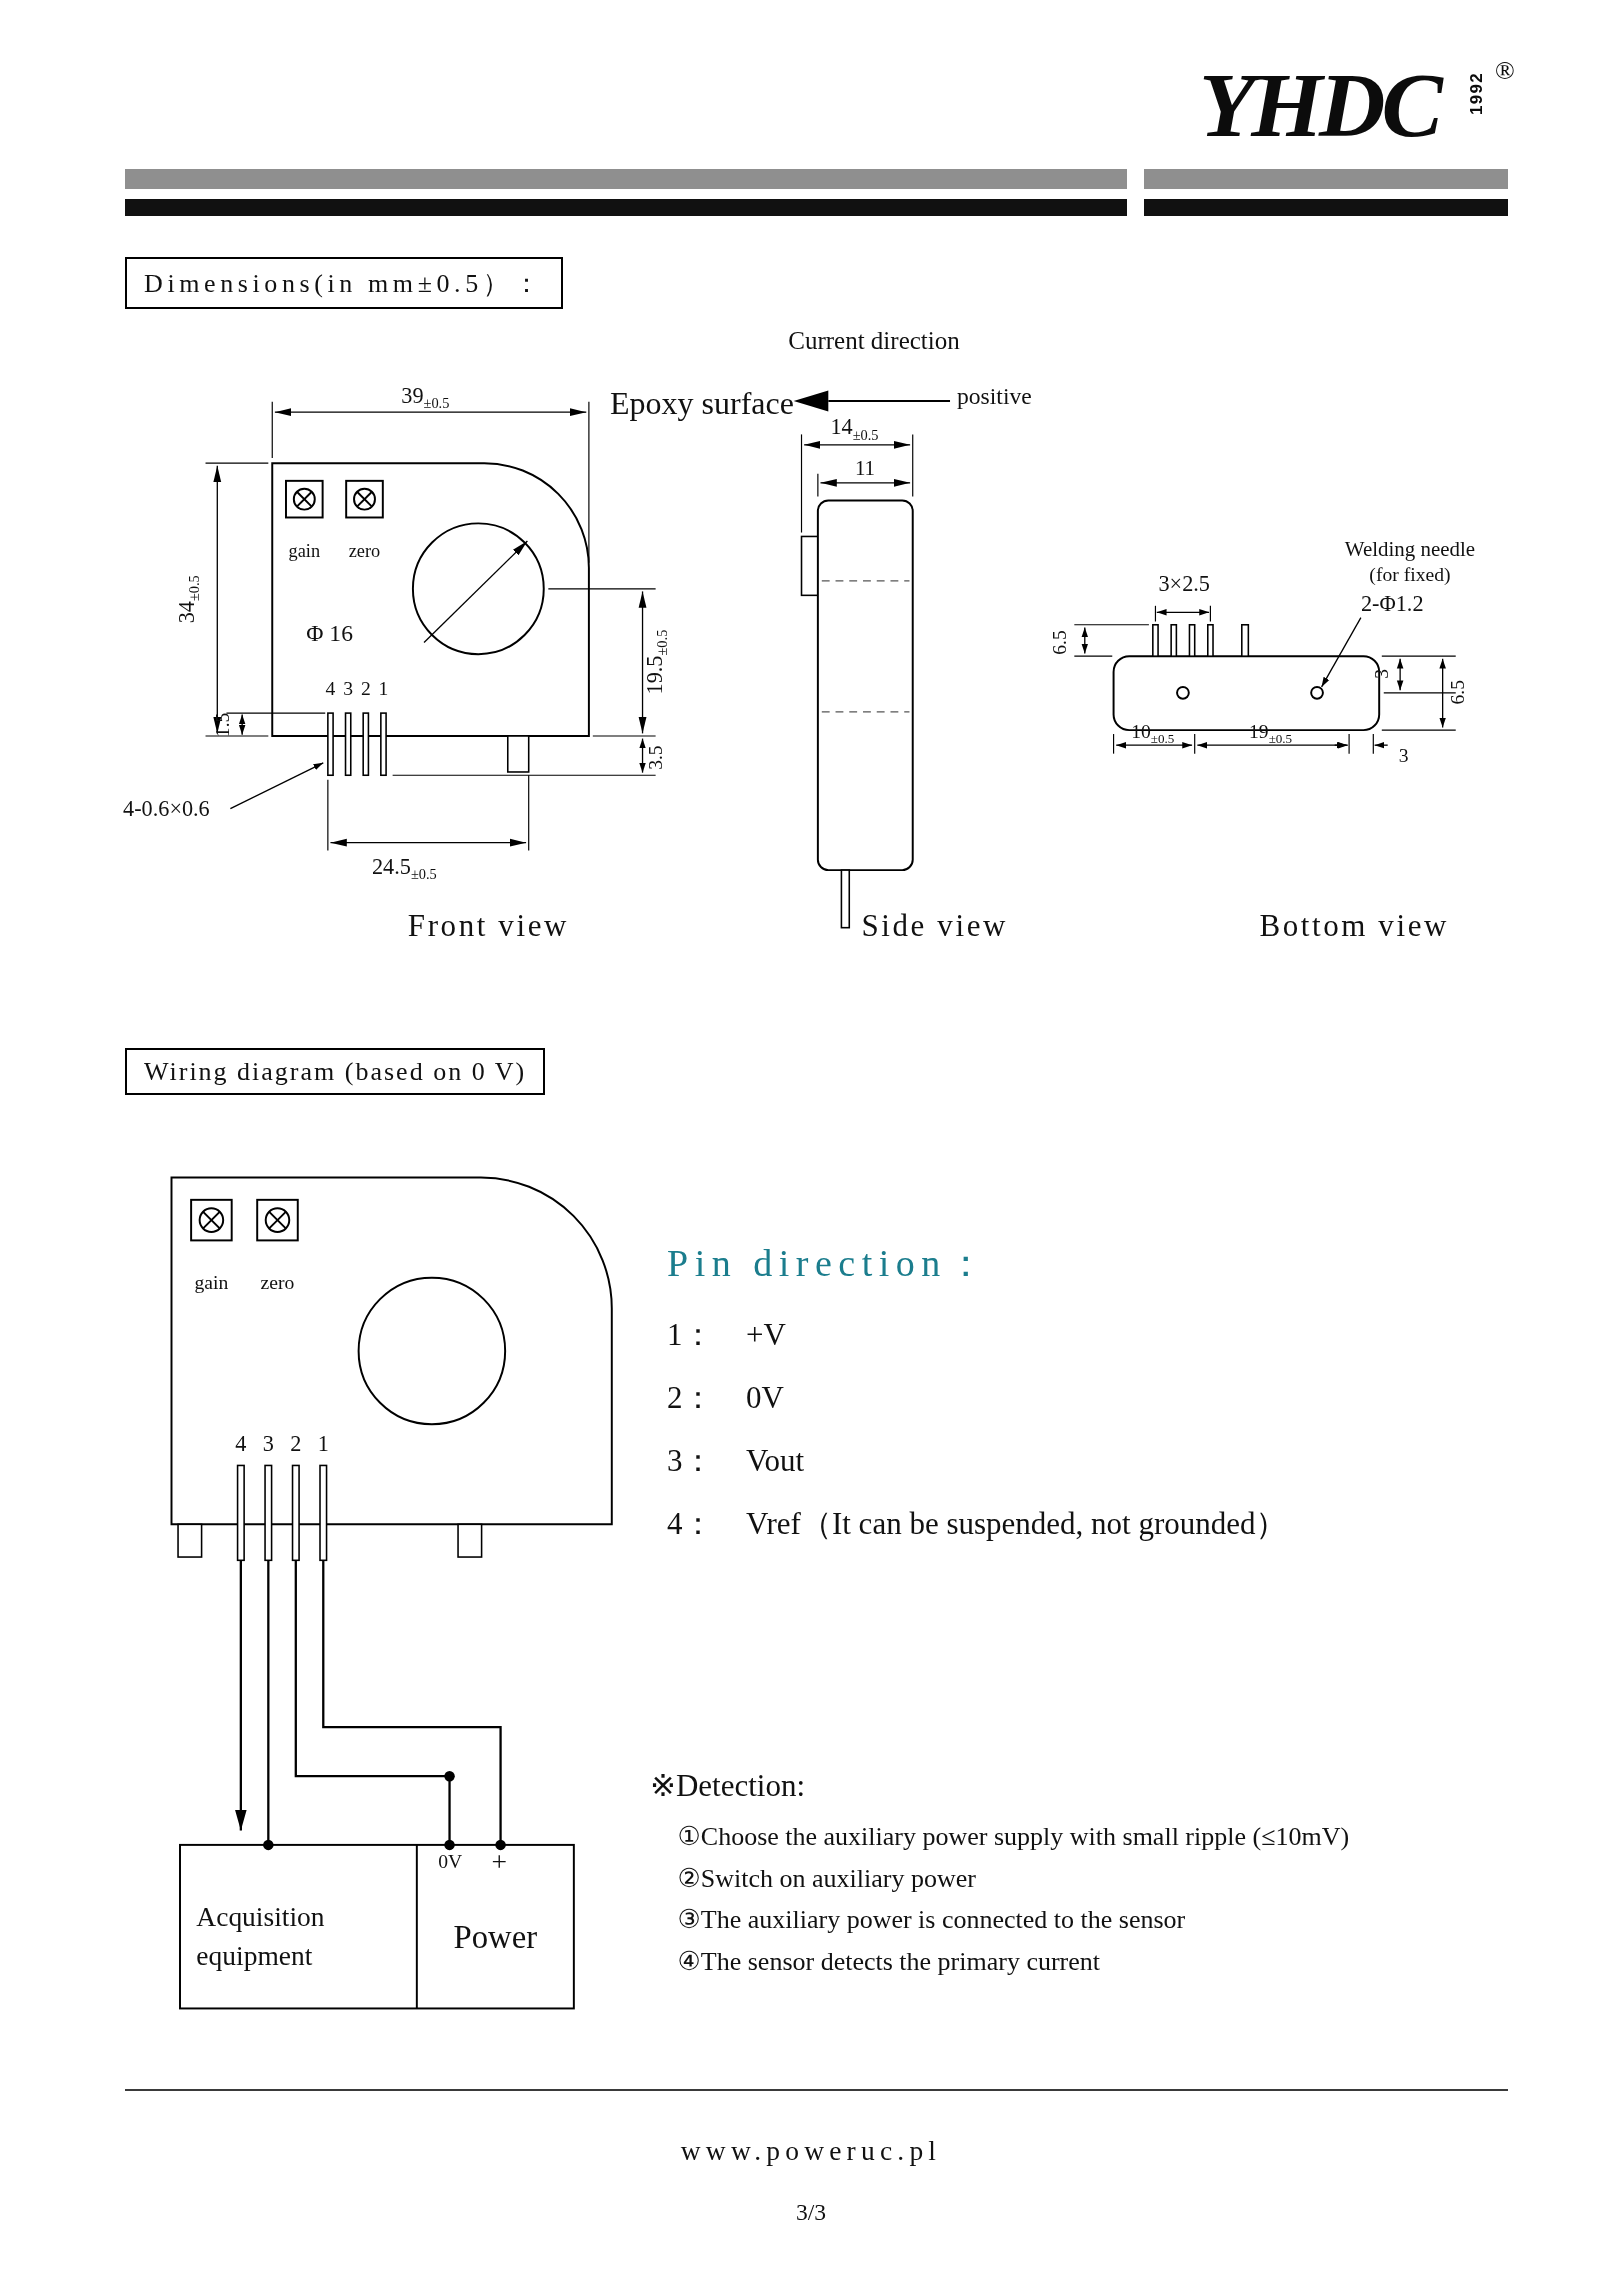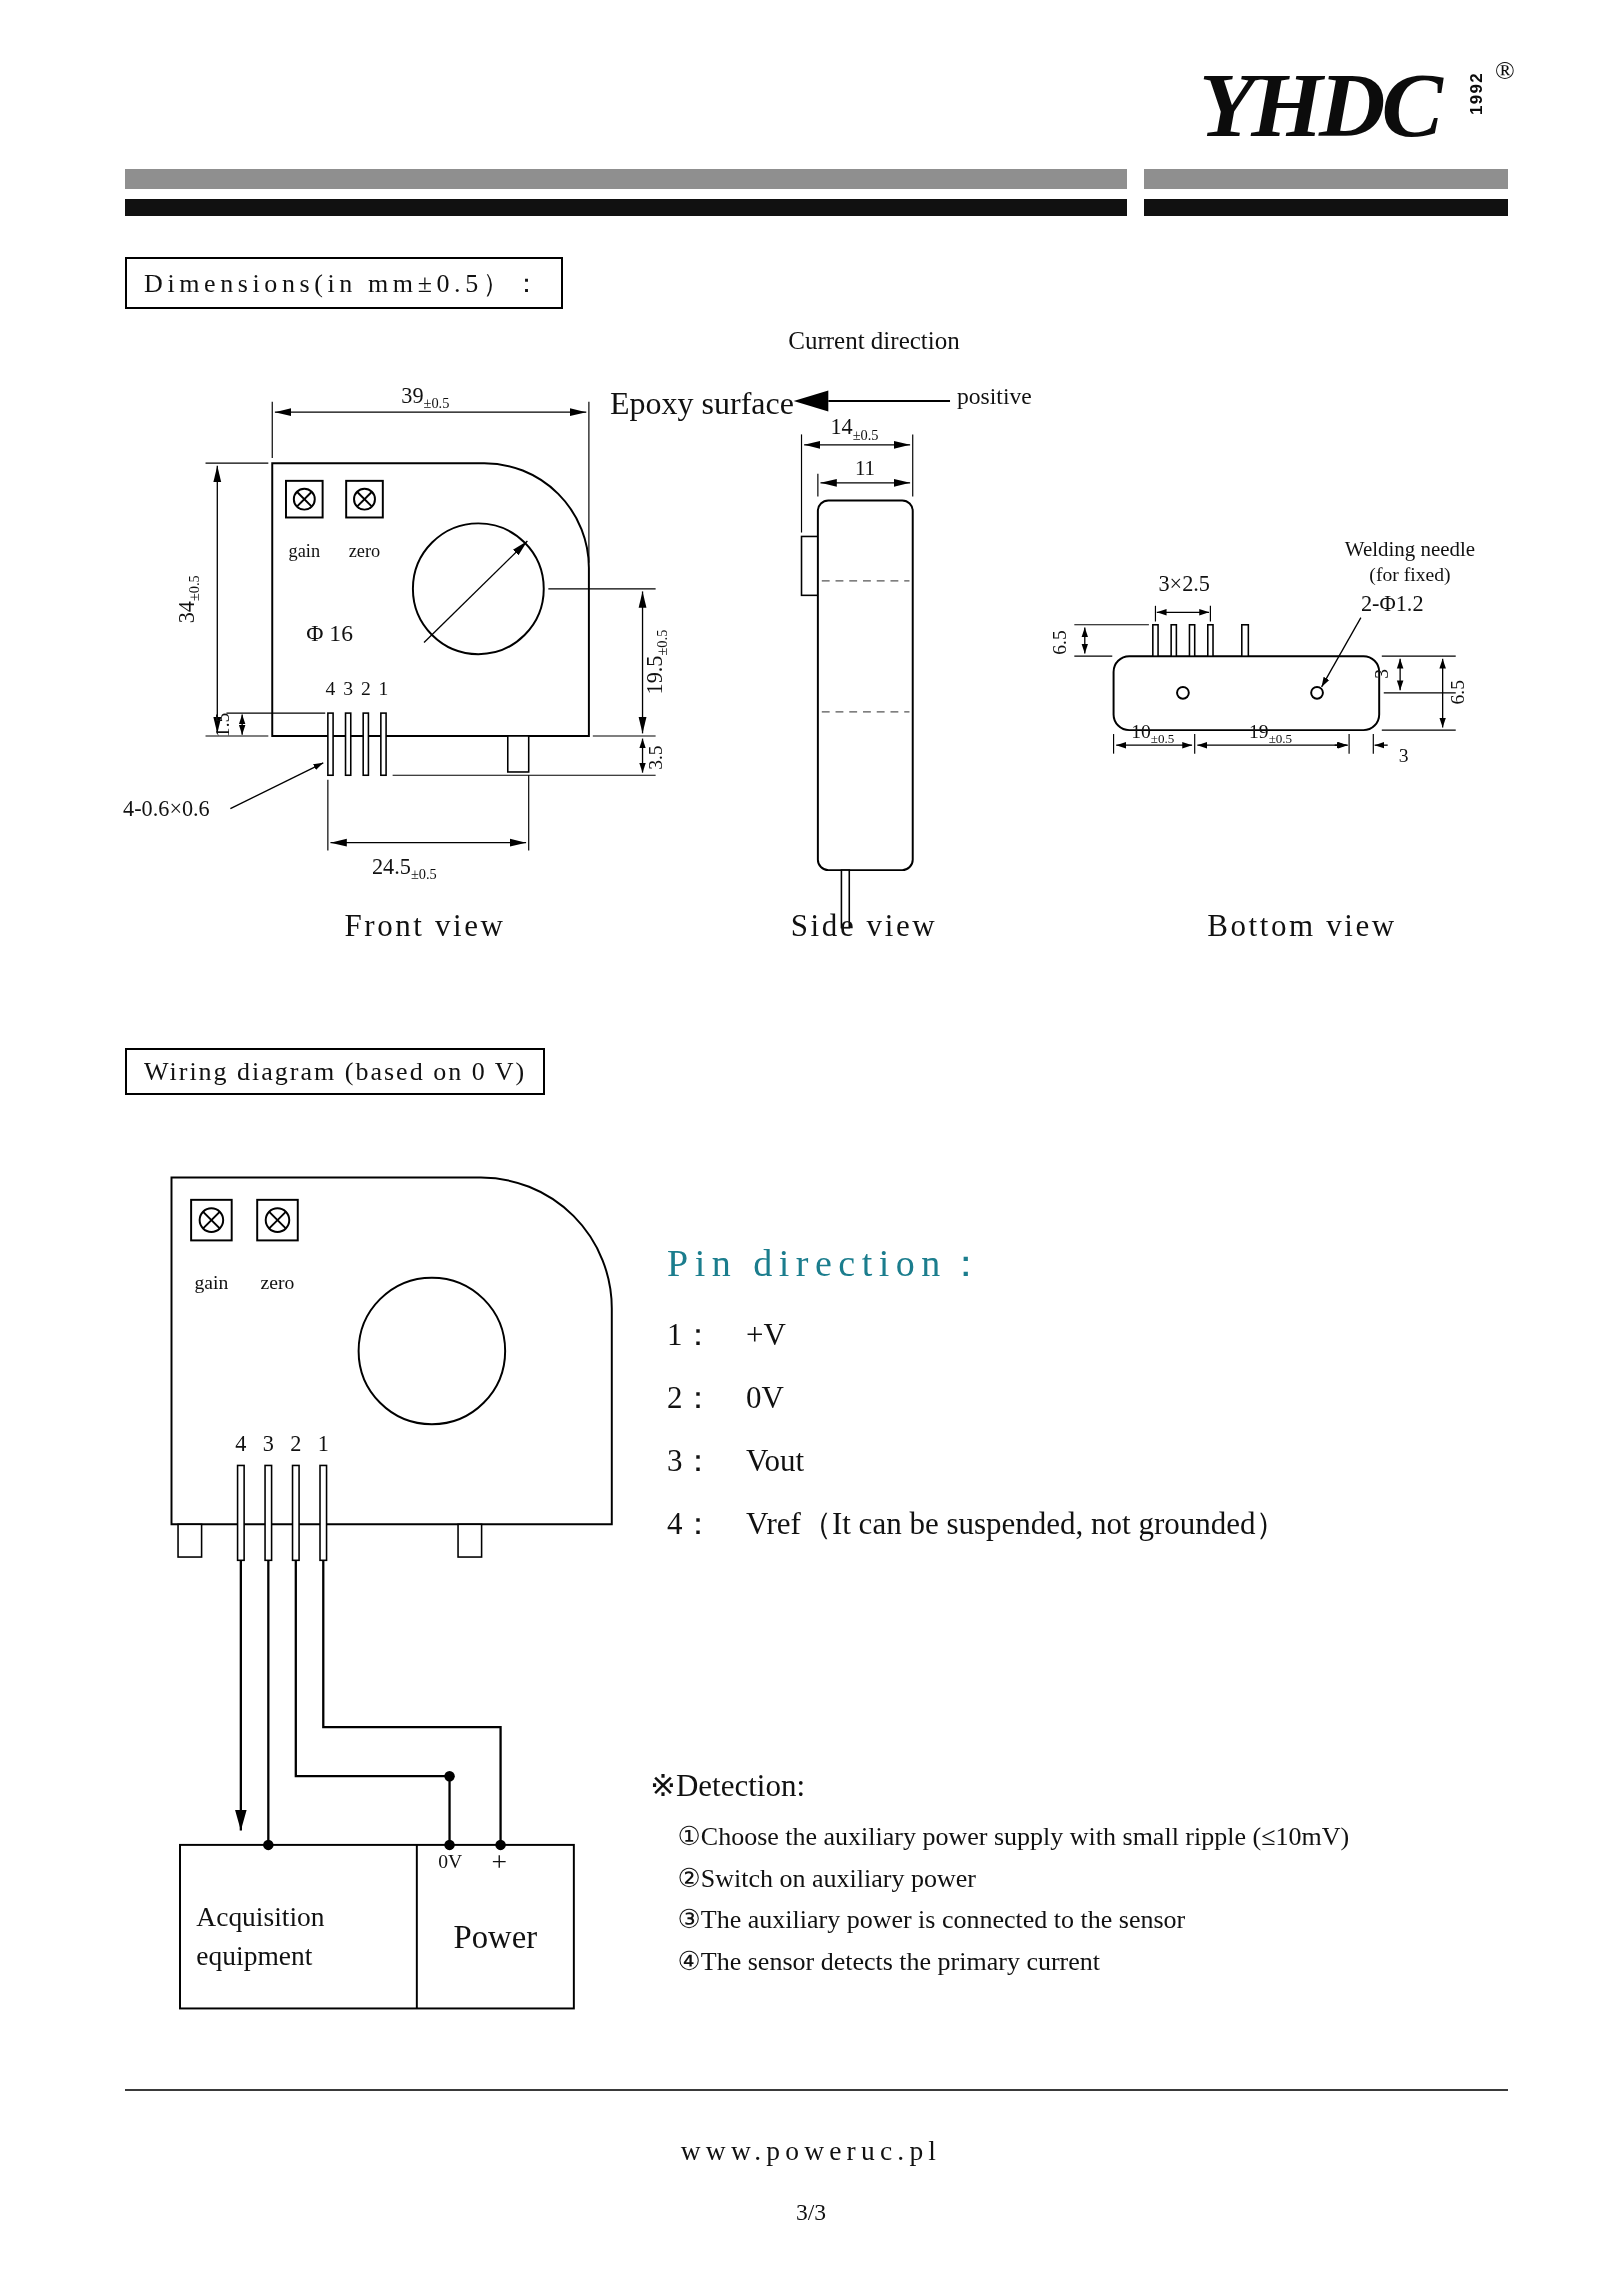--- a/index.html
+++ b/index.html
@@ -25,21 +25,21 @@
   .bar.gray{background:#8f8f8f;height:19.6px;top:169px;}
   .bar.black{background:#111111;height:17px;top:199px;}
   
   .section-box{
     position:absolute;border:2px solid #000;padding:6.5px 17px;
     font-size:26px;background:#fff;white-space:nowrap;
   }
   
   .txt{position:absolute;white-space:nowrap;}
   .caption{
-    position:absolute;font-size:31px;letter-spacing:2.6px;text-align:center;
+    position:absolute;font-size:31px;letter-spacing:2.6px;text-align:right;
   }
   
   .pin-def{position:absolute;left:667px;top:1238px;}
   .pin-def .pd-title{
     color:#1b7d8d;font-size:38px;letter-spacing:6.5px;margin-bottom:25px;white-space:nowrap;
   }
   .pin-row{display:flex;align-items:baseline;margin-bottom:21px;font-size:31px;}
   .pin-row .pn{width:79px;flex:none;}
   .pin-row .pv{white-space:nowrap;}
   

